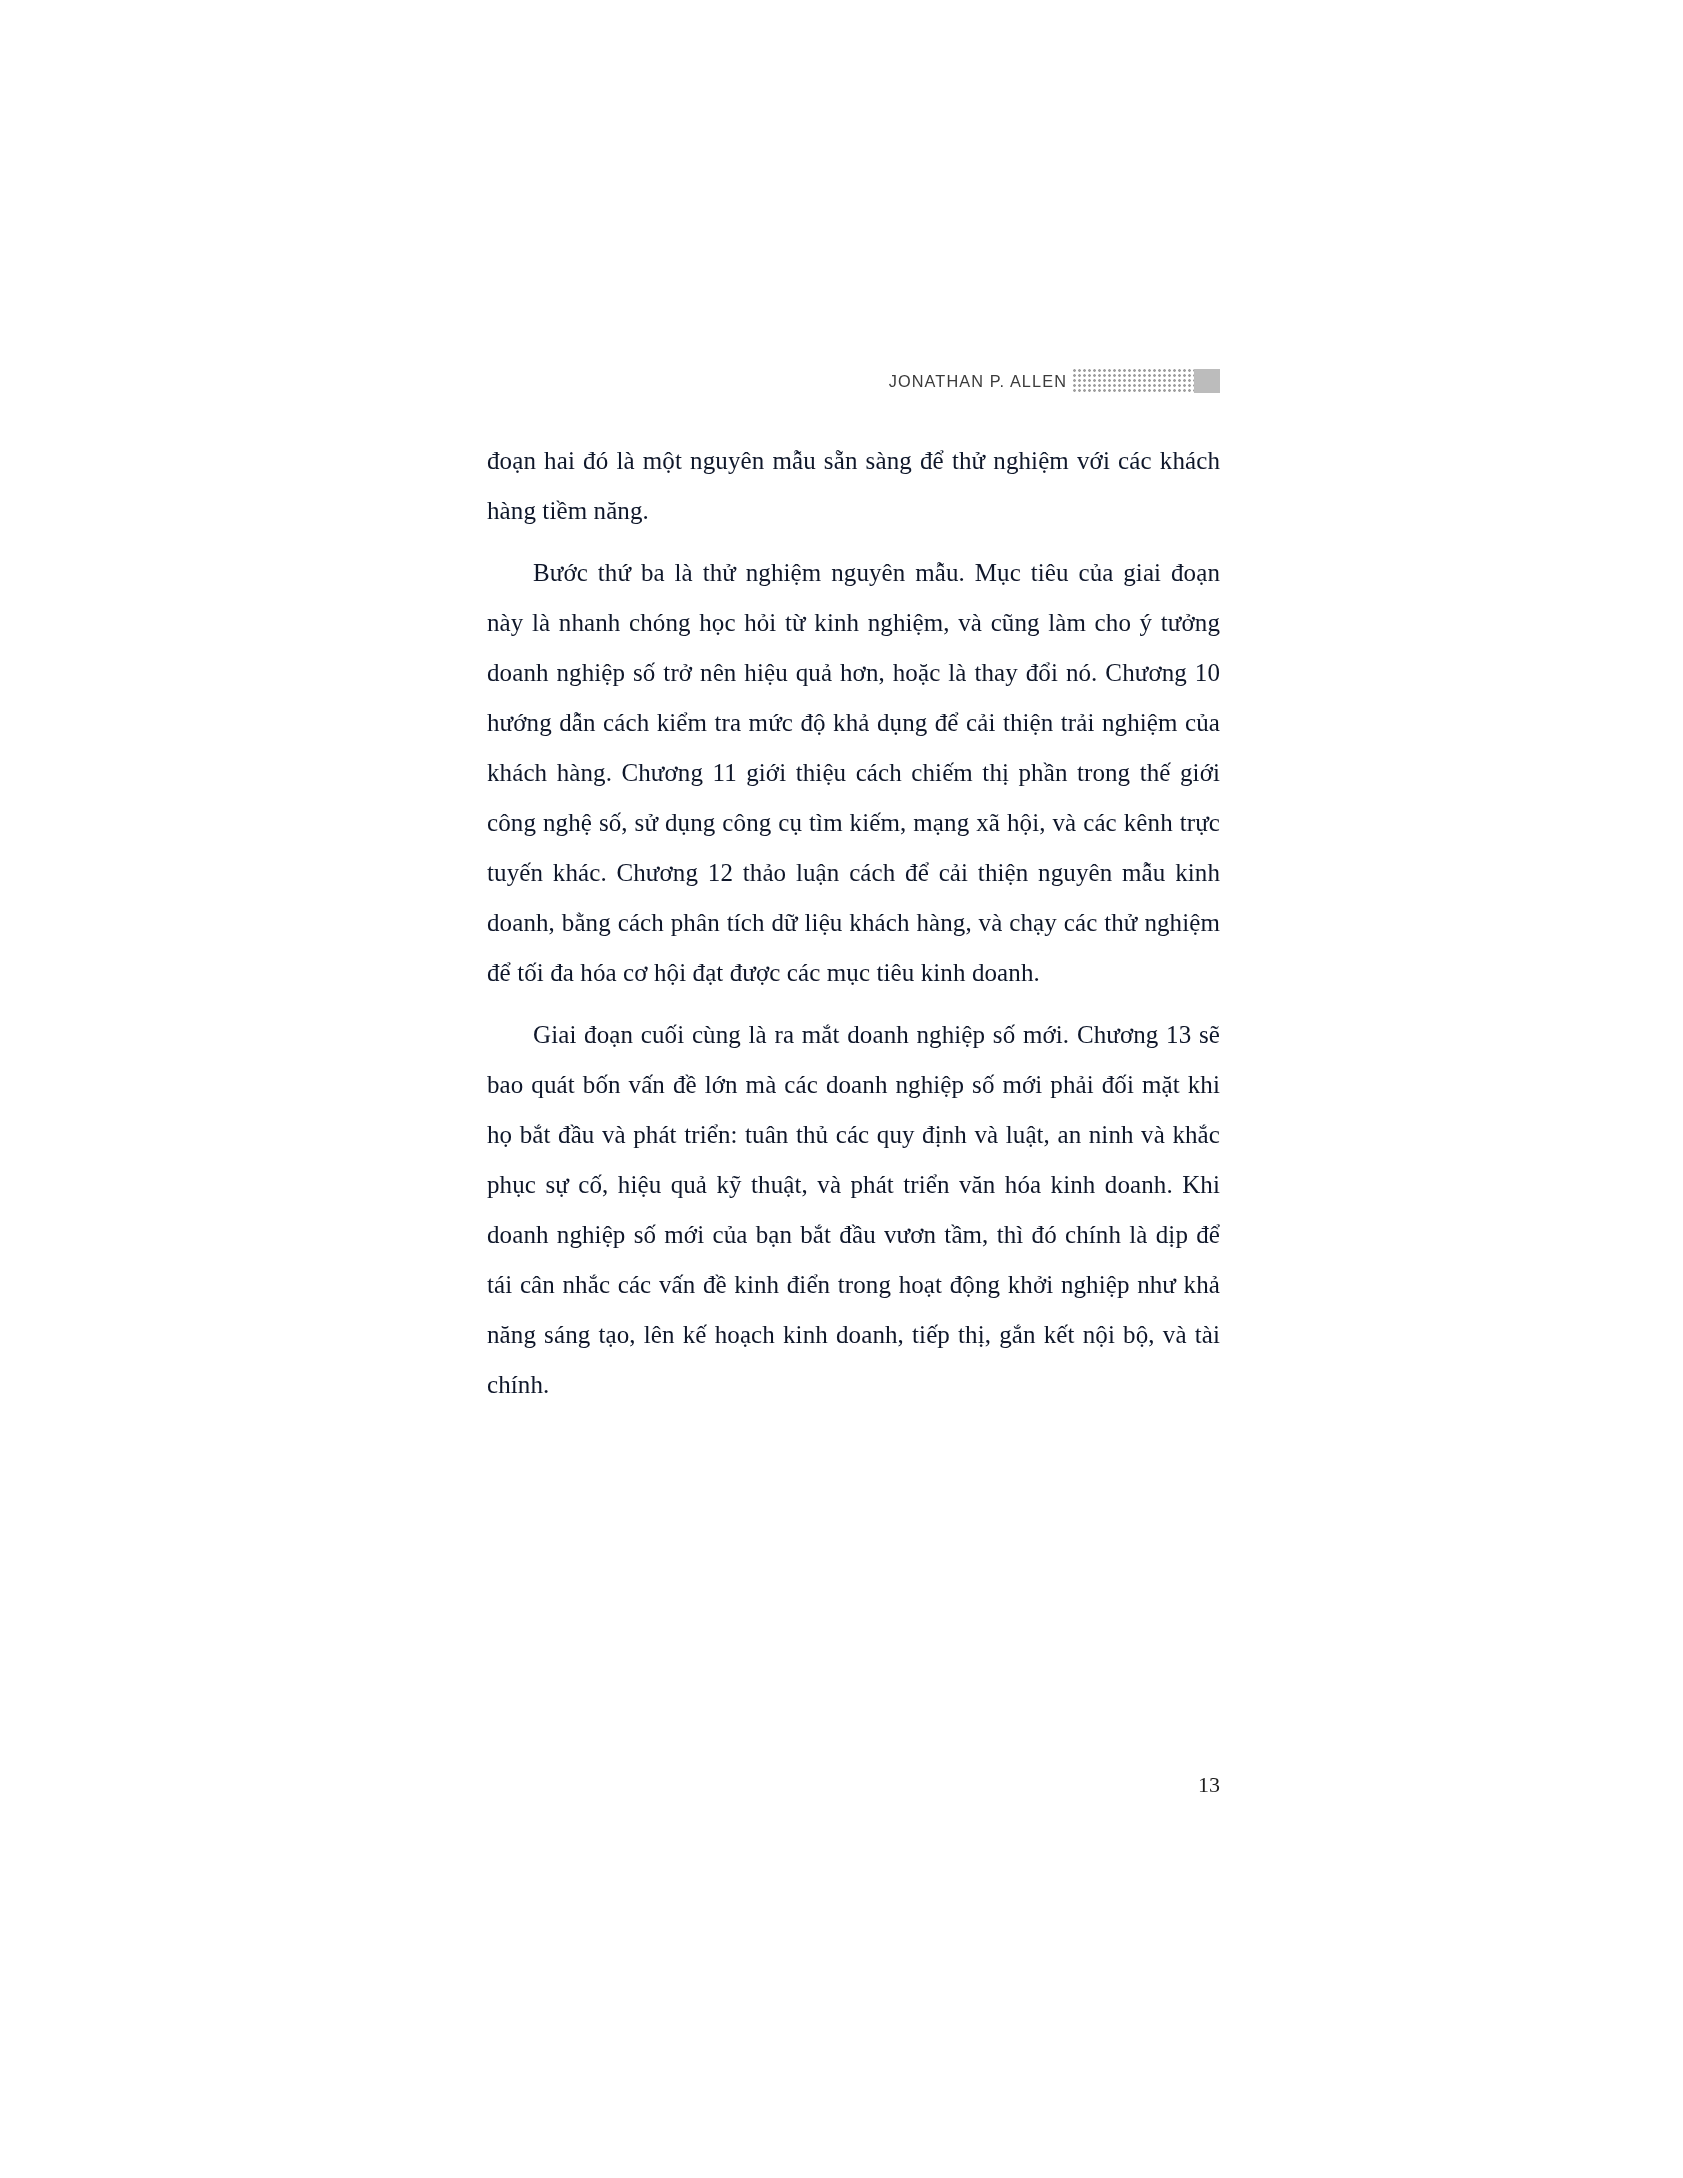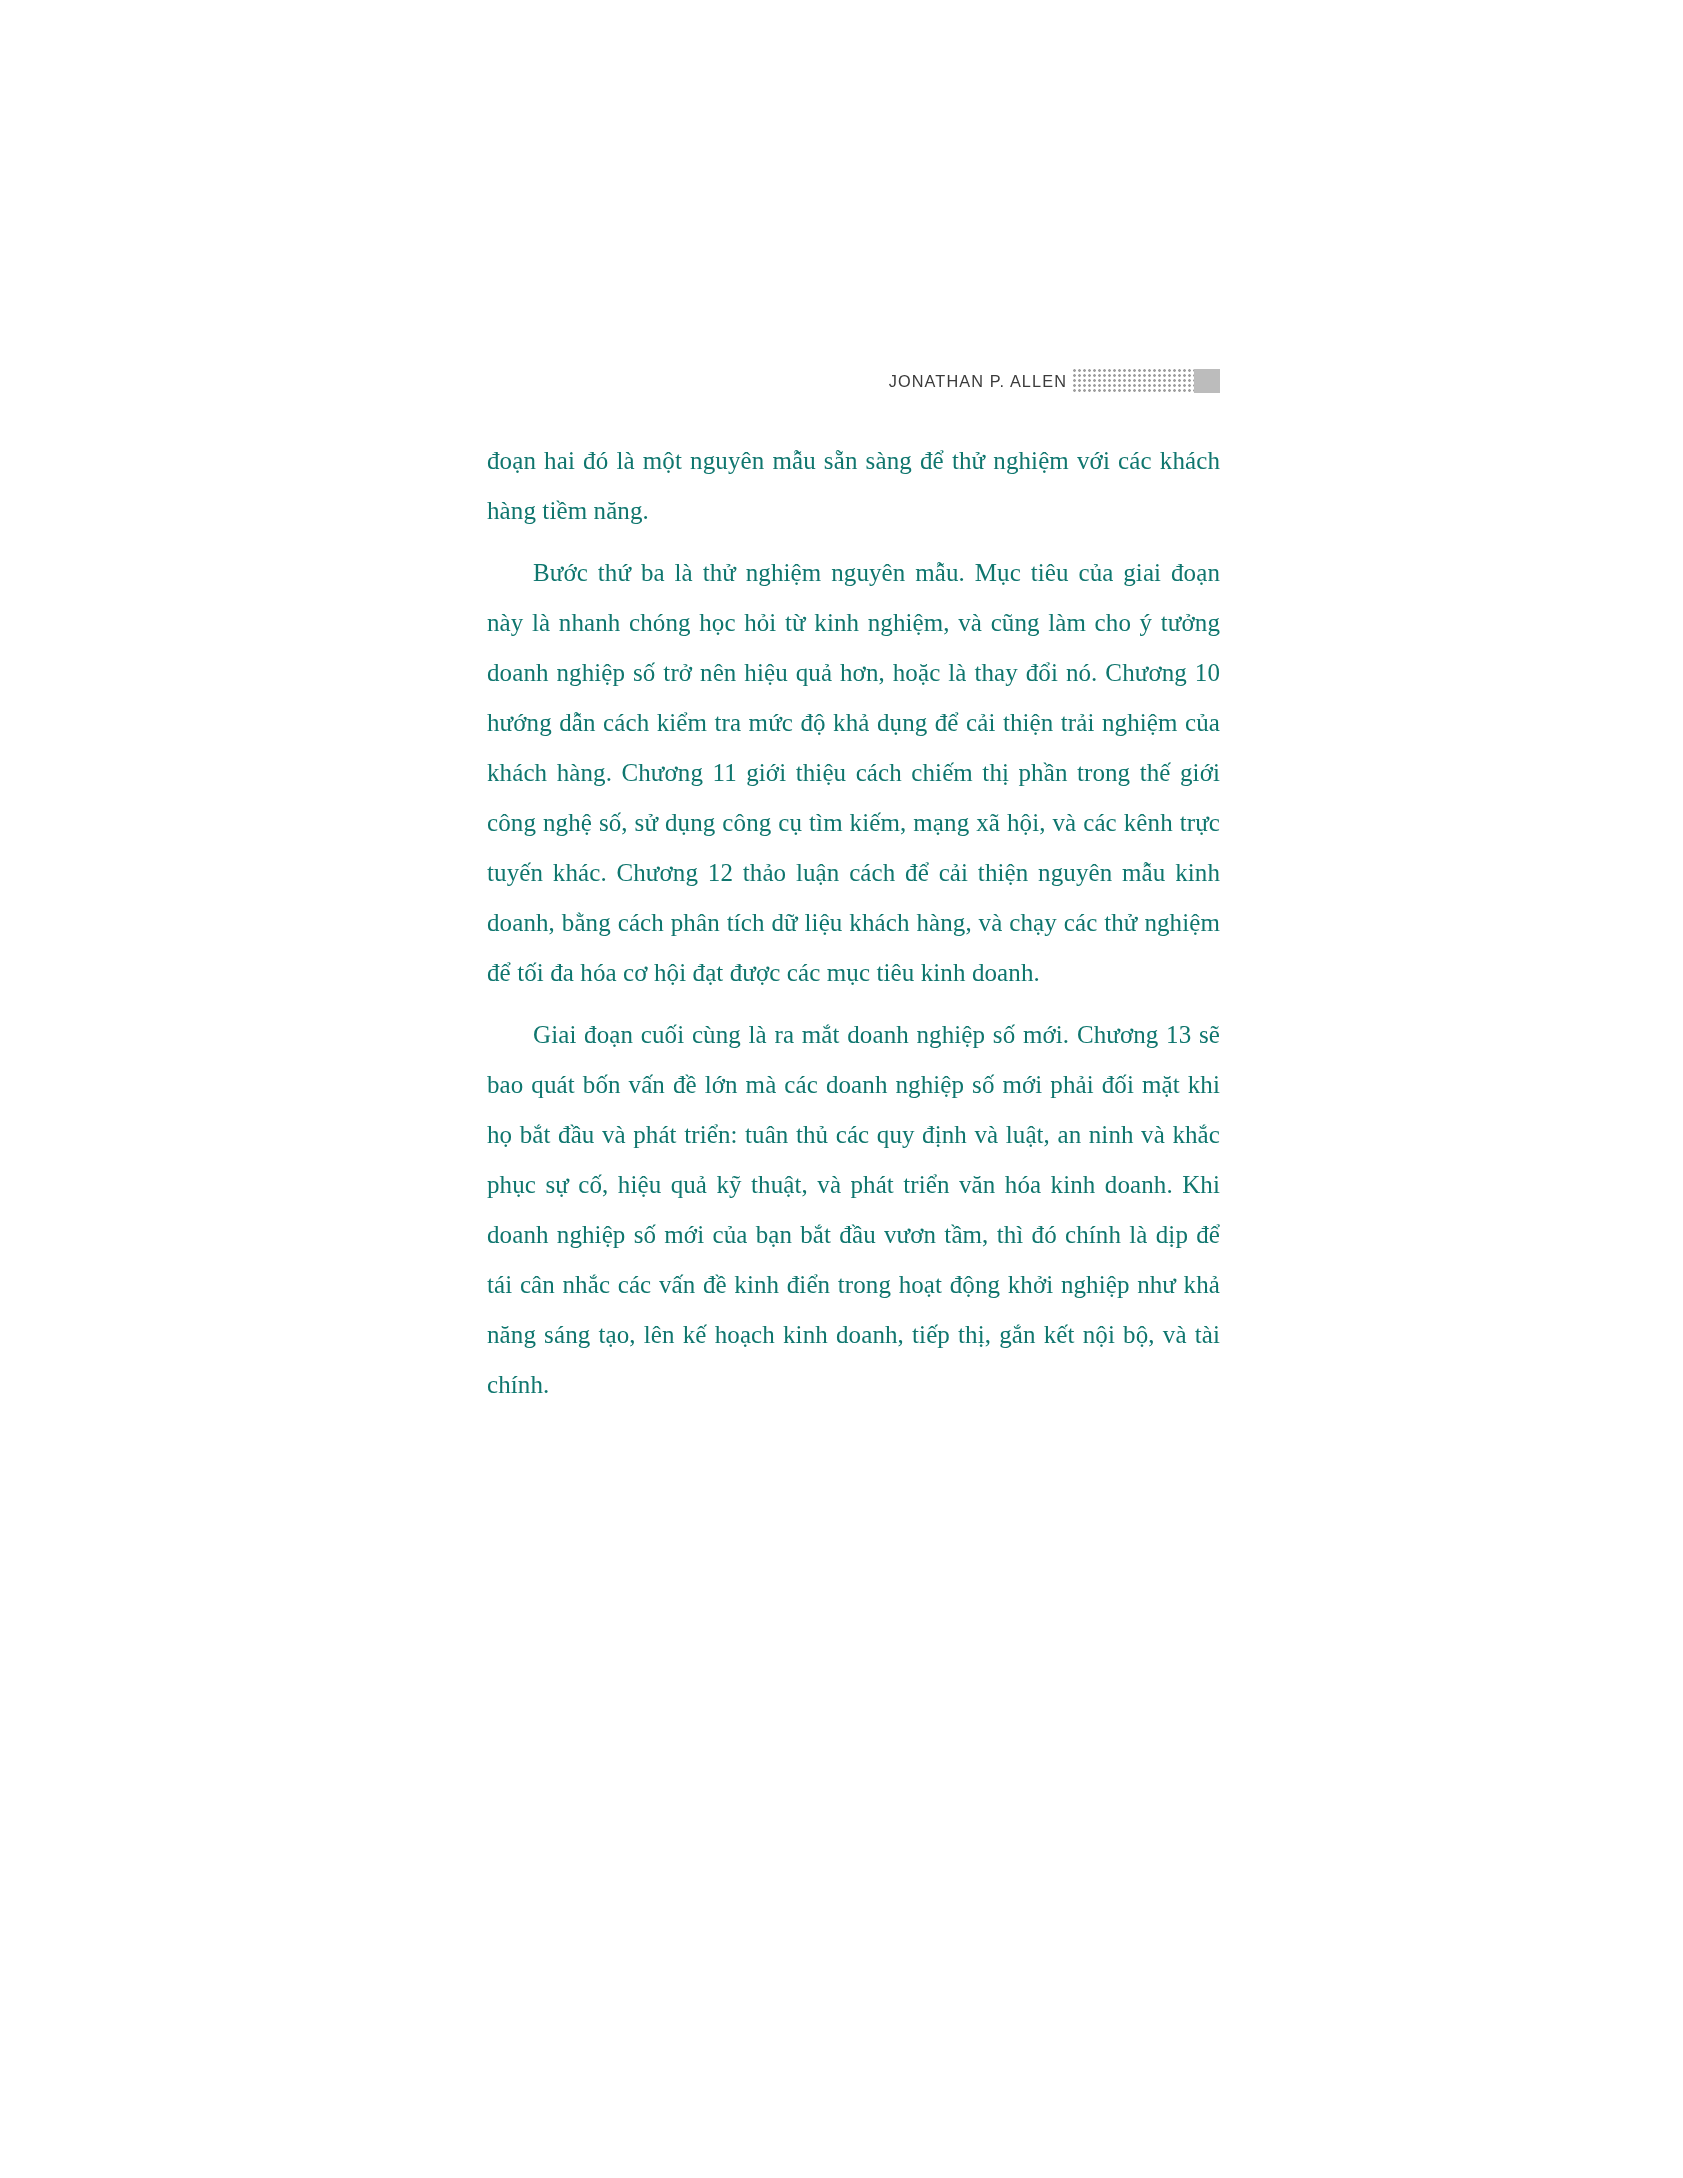--- a/index.html
+++ b/index.html
@@ -72,21 +72,21 @@
     width: 26px;
     height: 24px;
     background: #b9b9b9;
   }
 
   p.para {
     margin: 0 0 0 0;
     font-family: "Liberation Serif", serif;
     font-size: 25px;
     line-height: 50px;
-    color: #0f766e;
+    color: #0f172a;
     text-align: justify;
     text-justify: inter-word;
     letter-spacing: 0.1px;
   }
   p.para + p.para {
     margin-top: 12px;
   }
   p.indent {
     text-indent: 46px;
   }
@@ -115,15 +115,16 @@
     <span class="runhead-title">JONATHAN P. ALLEN</span>
     <span class="runhead-deco solidend"></span>
   </div>
 
   <div class="textblock">
     <p class="para">đoạn hai đó là một nguyên mẫu sẵn sàng để thử nghiệm với các khách hàng tiềm năng.</p>
     <p class="para indent">Bước thứ ba là thử nghiệm nguyên mẫu. Mục tiêu của giai đoạn này là nhanh chóng học hỏi từ kinh nghiệm, và cũng làm cho ý tưởng doanh nghiệp số trở nên hiệu quả hơn, hoặc là thay đổi nó. Chương 10 hướng dẫn cách kiểm tra mức độ khả dụng để cải thiện trải nghiệm của khách hàng. Chương 11 giới thiệu cách chiếm thị phần trong thế giới công nghệ số, sử dụng công cụ tìm kiếm, mạng xã hội, và các kênh trực tuyến khác. Chương 12 thảo luận cách để cải thiện nguyên mẫu kinh doanh, bằng cách phân tích dữ liệu khách hàng, và chạy các thử nghiệm để tối đa hóa cơ hội đạt được các mục tiêu kinh doanh.</p>
     <p class="para indent">Giai đoạn cuối cùng là ra mắt doanh nghiệp số mới. Chương 13 sẽ bao quát bốn vấn đề lớn mà các doanh nghiệp số mới phải đối mặt khi họ bắt đầu và phát triển: tuân thủ các quy định và luật, an ninh và khắc phục sự cố, hiệu quả kỹ thuật, và phát triển văn hóa kinh doanh. Khi doanh nghiệp số mới của bạn bắt đầu vươn tầm, thì đó chính là dịp để tái cân nhắc các vấn đề kinh điển trong hoạt động khởi nghiệp như khả năng sáng tạo, lên kế hoạch kinh doanh, tiếp thị, gắn kết nội bộ, và tài chính.</p>
   </div>
 
+  <div class="folio">13</div>
 
 </div>
 
 
 </body></html>

